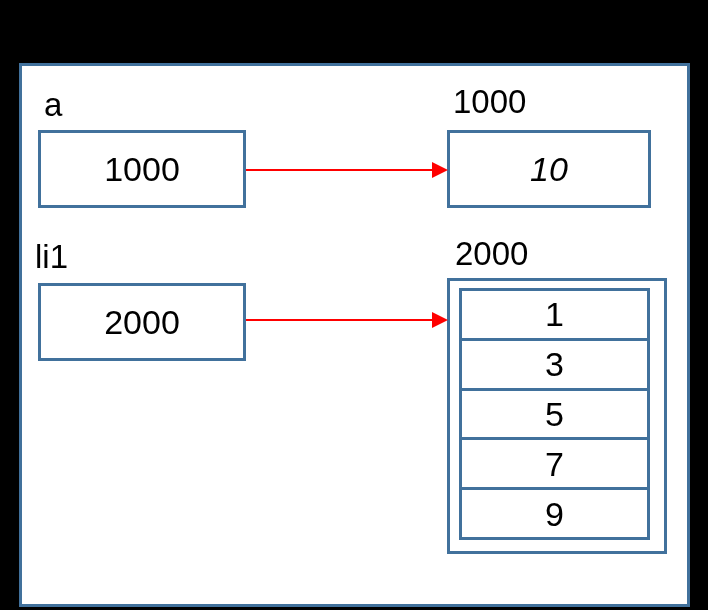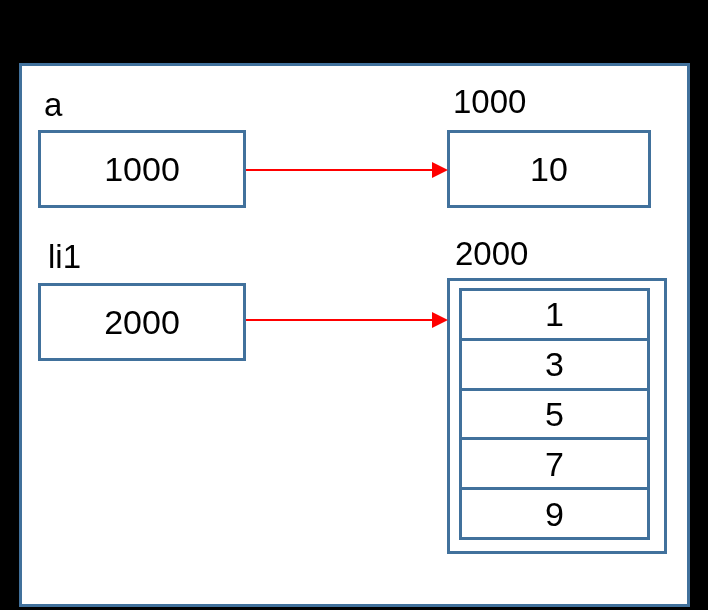--- a/index.html
+++ b/index.html
@@ -108,30 +108,30 @@
   <div class="slide-frame">
 
     <span class="addr-label" style="left: 22px; top: 22px;">a</span>
 
     <div class="mem-box" style="left: 16px; top: 64px; width: 208px; height: 78px;">
       <span class="val">1000</span>
     </div>
 
     <span class="addr-label" style="left: 431px; top: 19px;">1000</span>
 
-    <div class="mem-box" style="left: 425px; top: 64px; width: 204px; height: 78px;">
+    <div class="mem-box" style="left: 425px; top: 64px; width: 204px; height: 78px; font-style: italic;">
       <span class="val">10</span>
     </div>
 
     <svg class="arrow" style="left: 224px; top: 92px;" width="204" height="24" viewBox="0 0 204 24">
       <line x1="0" y1="12" x2="191" y2="12" stroke="#FF0000" stroke-width="2"></line>
       <polygon points="186,4 202,12 186,20" fill="#FF0000"></polygon>
     </svg>
 
-    <span class="addr-label" style="left: 26px; top: 174px;">li1</span>
+    <span class="addr-label" style="left: 13px; top: 174px;">li1</span>
 
     <div class="mem-box" style="left: 16px; top: 217px; width: 208px; height: 78px;">
       <span class="val">2000</span>
     </div>
 
     <span class="addr-label" style="left: 433px; top: 171px;">2000</span>
 
     <div class="list-outer" style="left: 425px; top: 212px; width: 220px; height: 276px;">
       <div class="list-inner">
 

